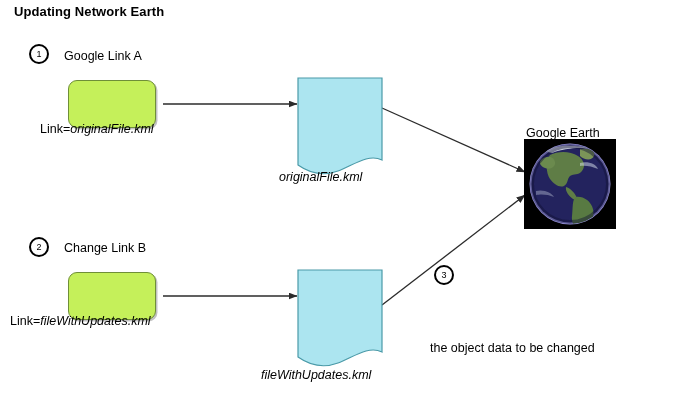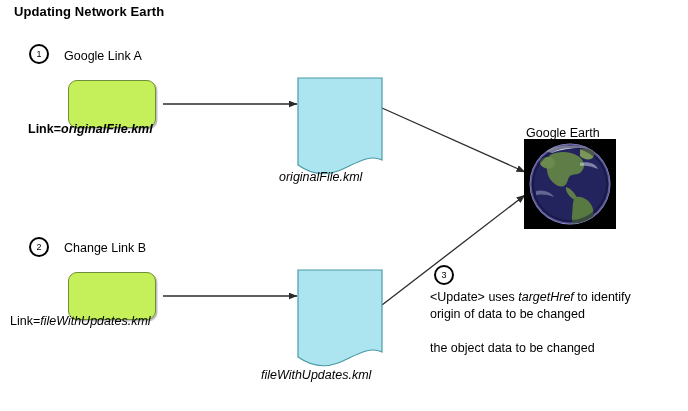--- a/index.html
+++ b/index.html
@@ -134,21 +134,21 @@
   <div class="abs" id="title">Updating Network Earth</div>
 
   <div class="abs step-badge" style="left:29px; top:44px;">
     <span>1</span>
   </div>
 
   <div class="abs node-label" style="left:64px; top:49px;">Google Link A</div>
 
   <div class="abs green-box" style="left:68px; top:80px;"></div>
 
-  <div class="abs link-caption" style="left:28px; top:122px;font-weight:bold;">
+  <div class="abs link-caption" style="left:40px; top:122px;">
     <span>Link=</span><span class="em">originalFile.kml</span>
   </div>
 
   <div class="abs doc-caption" style="left:279px; top:170px;">originalFile.kml</div>
 
   <div class="abs step-badge" style="left:29px; top:237px;">
     <span>2</span>
   </div>
 
   <div class="abs node-label" style="left:64px; top:241px;">Change Link B</div>
@@ -193,22 +193,18 @@
 
         <circle cx="46" cy="45" r="38.5" fill="none" stroke="#0f0f33" stroke-width="5" opacity="0.45"></circle>
       </g>
     </svg>
   </div>
 
   <div class="abs step-badge" style="left:434px; top:265px;">
     <span>3</span>
   </div>
 
-  <div class="abs note-block" style="left:430px; top:289px;">
-    <div><span>&lt;Update&gt; uses </span><span class="em">targetHref</span><span> to identify</span></div>
-    <div><span>origin of data to be changed</span></div>
-  </div>
 
   <div class="abs note-block" style="left:430px; top:340px;">
     <div><span>the object data to be changed</span></div>
   </div>
 
 </div>
 
 </body></html>

